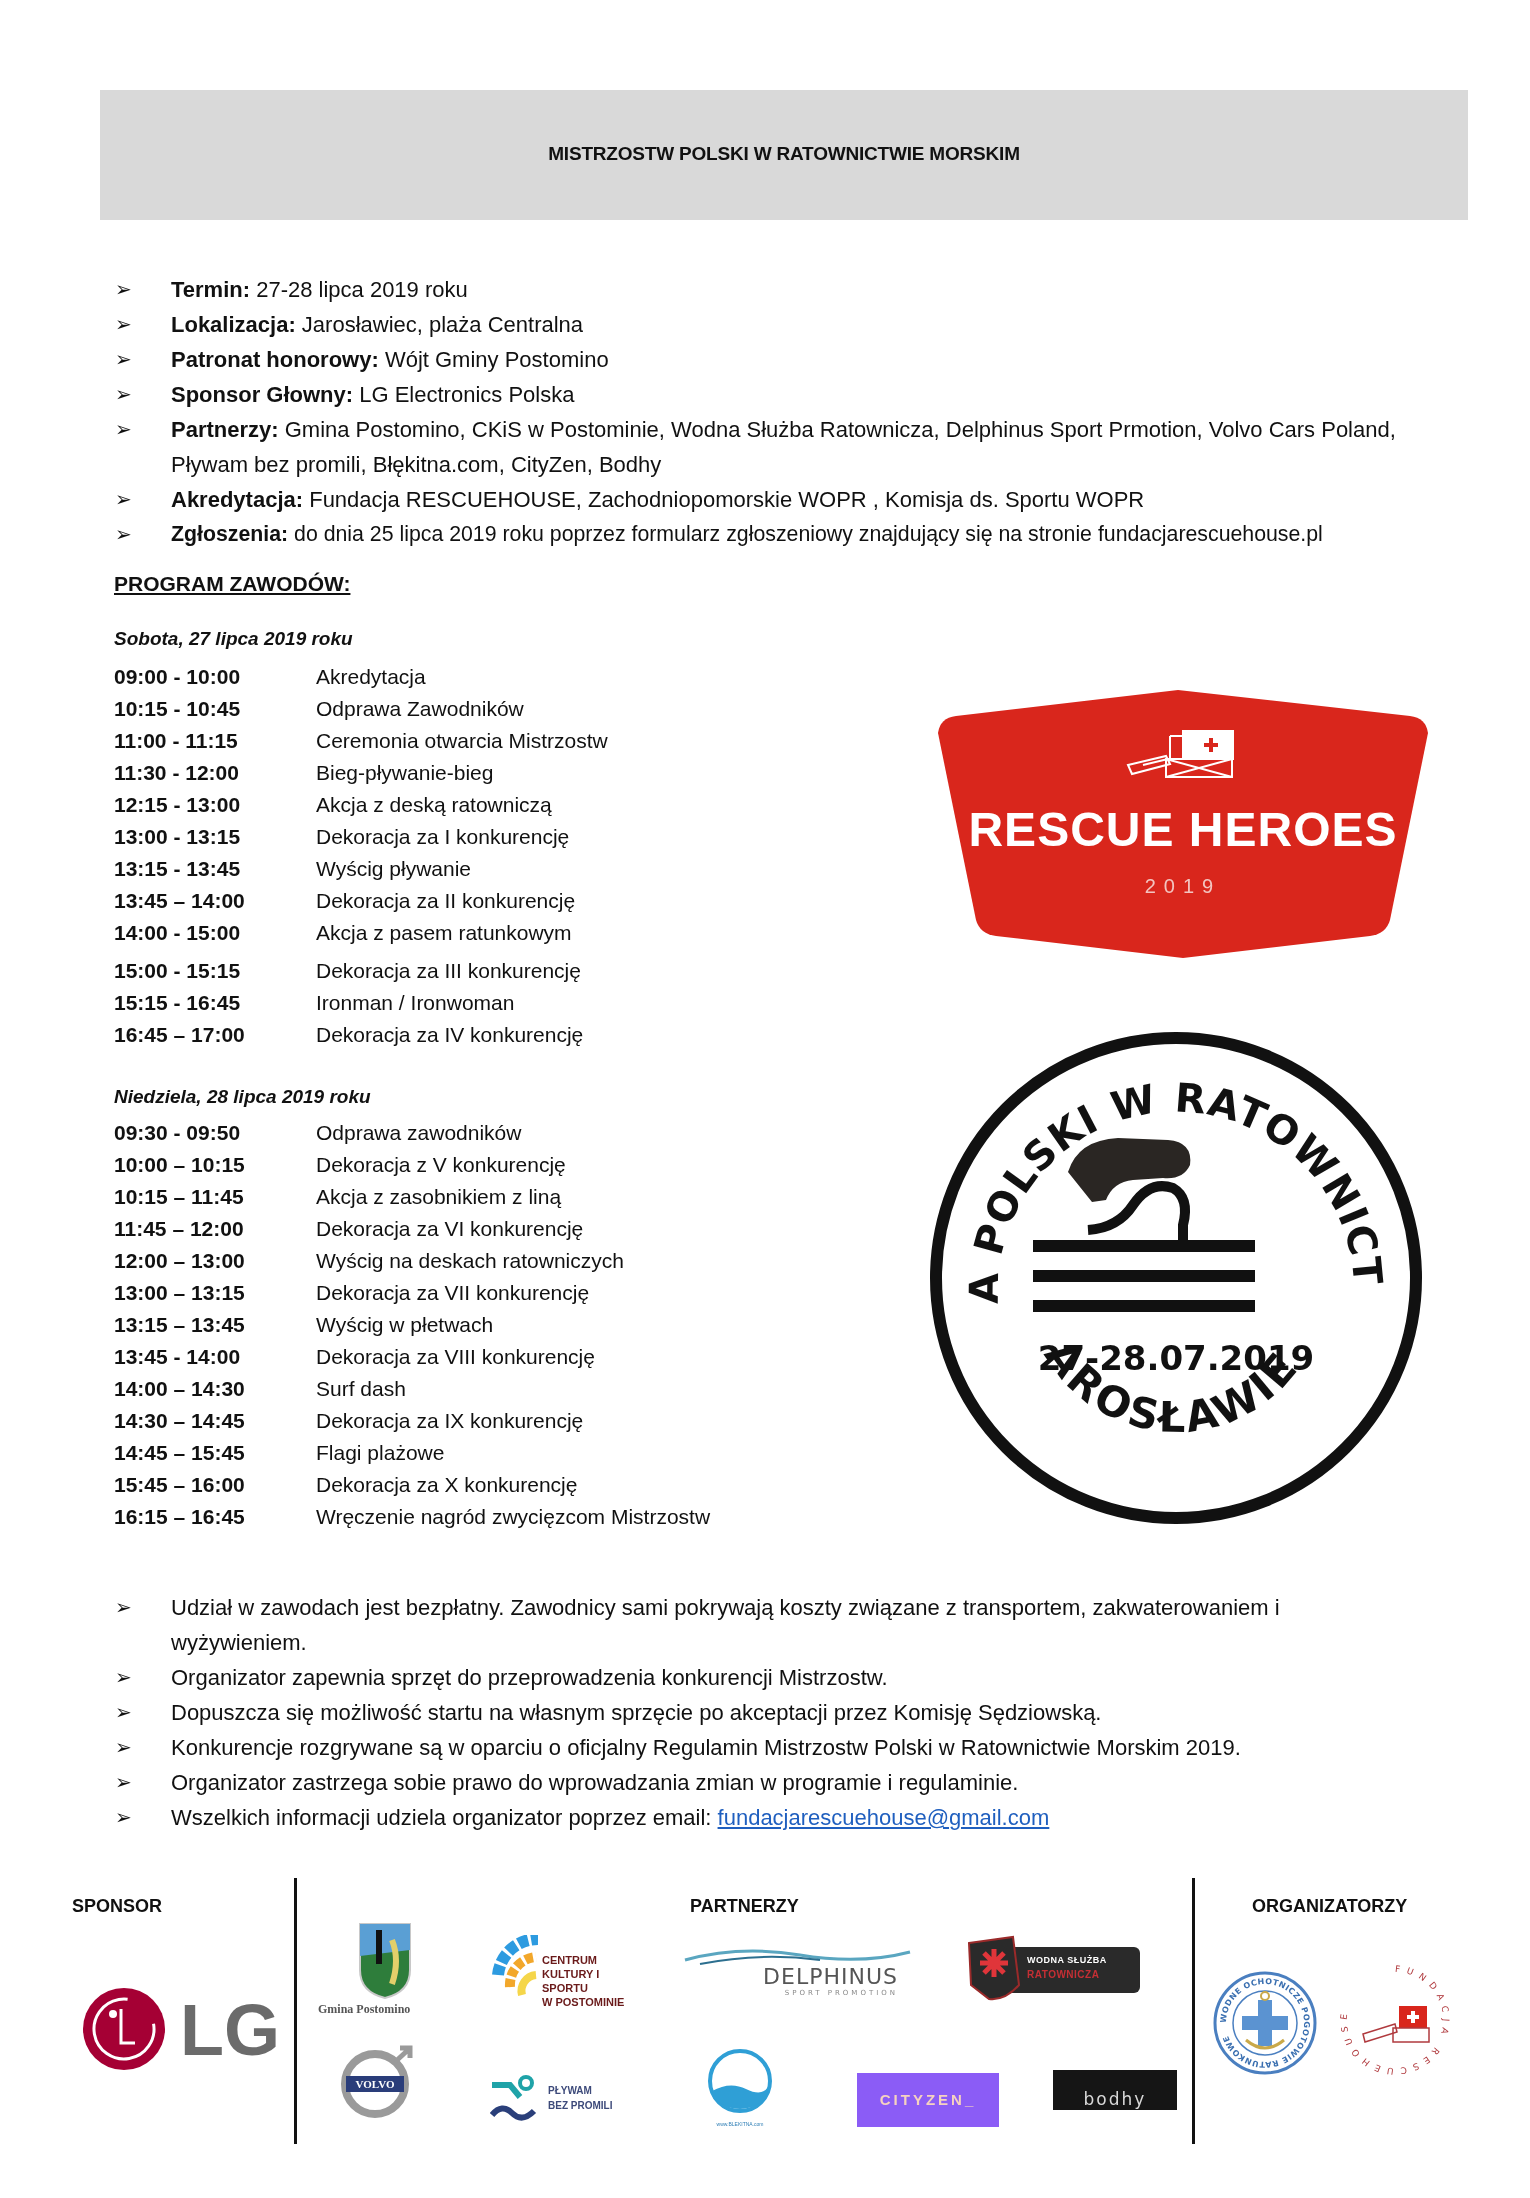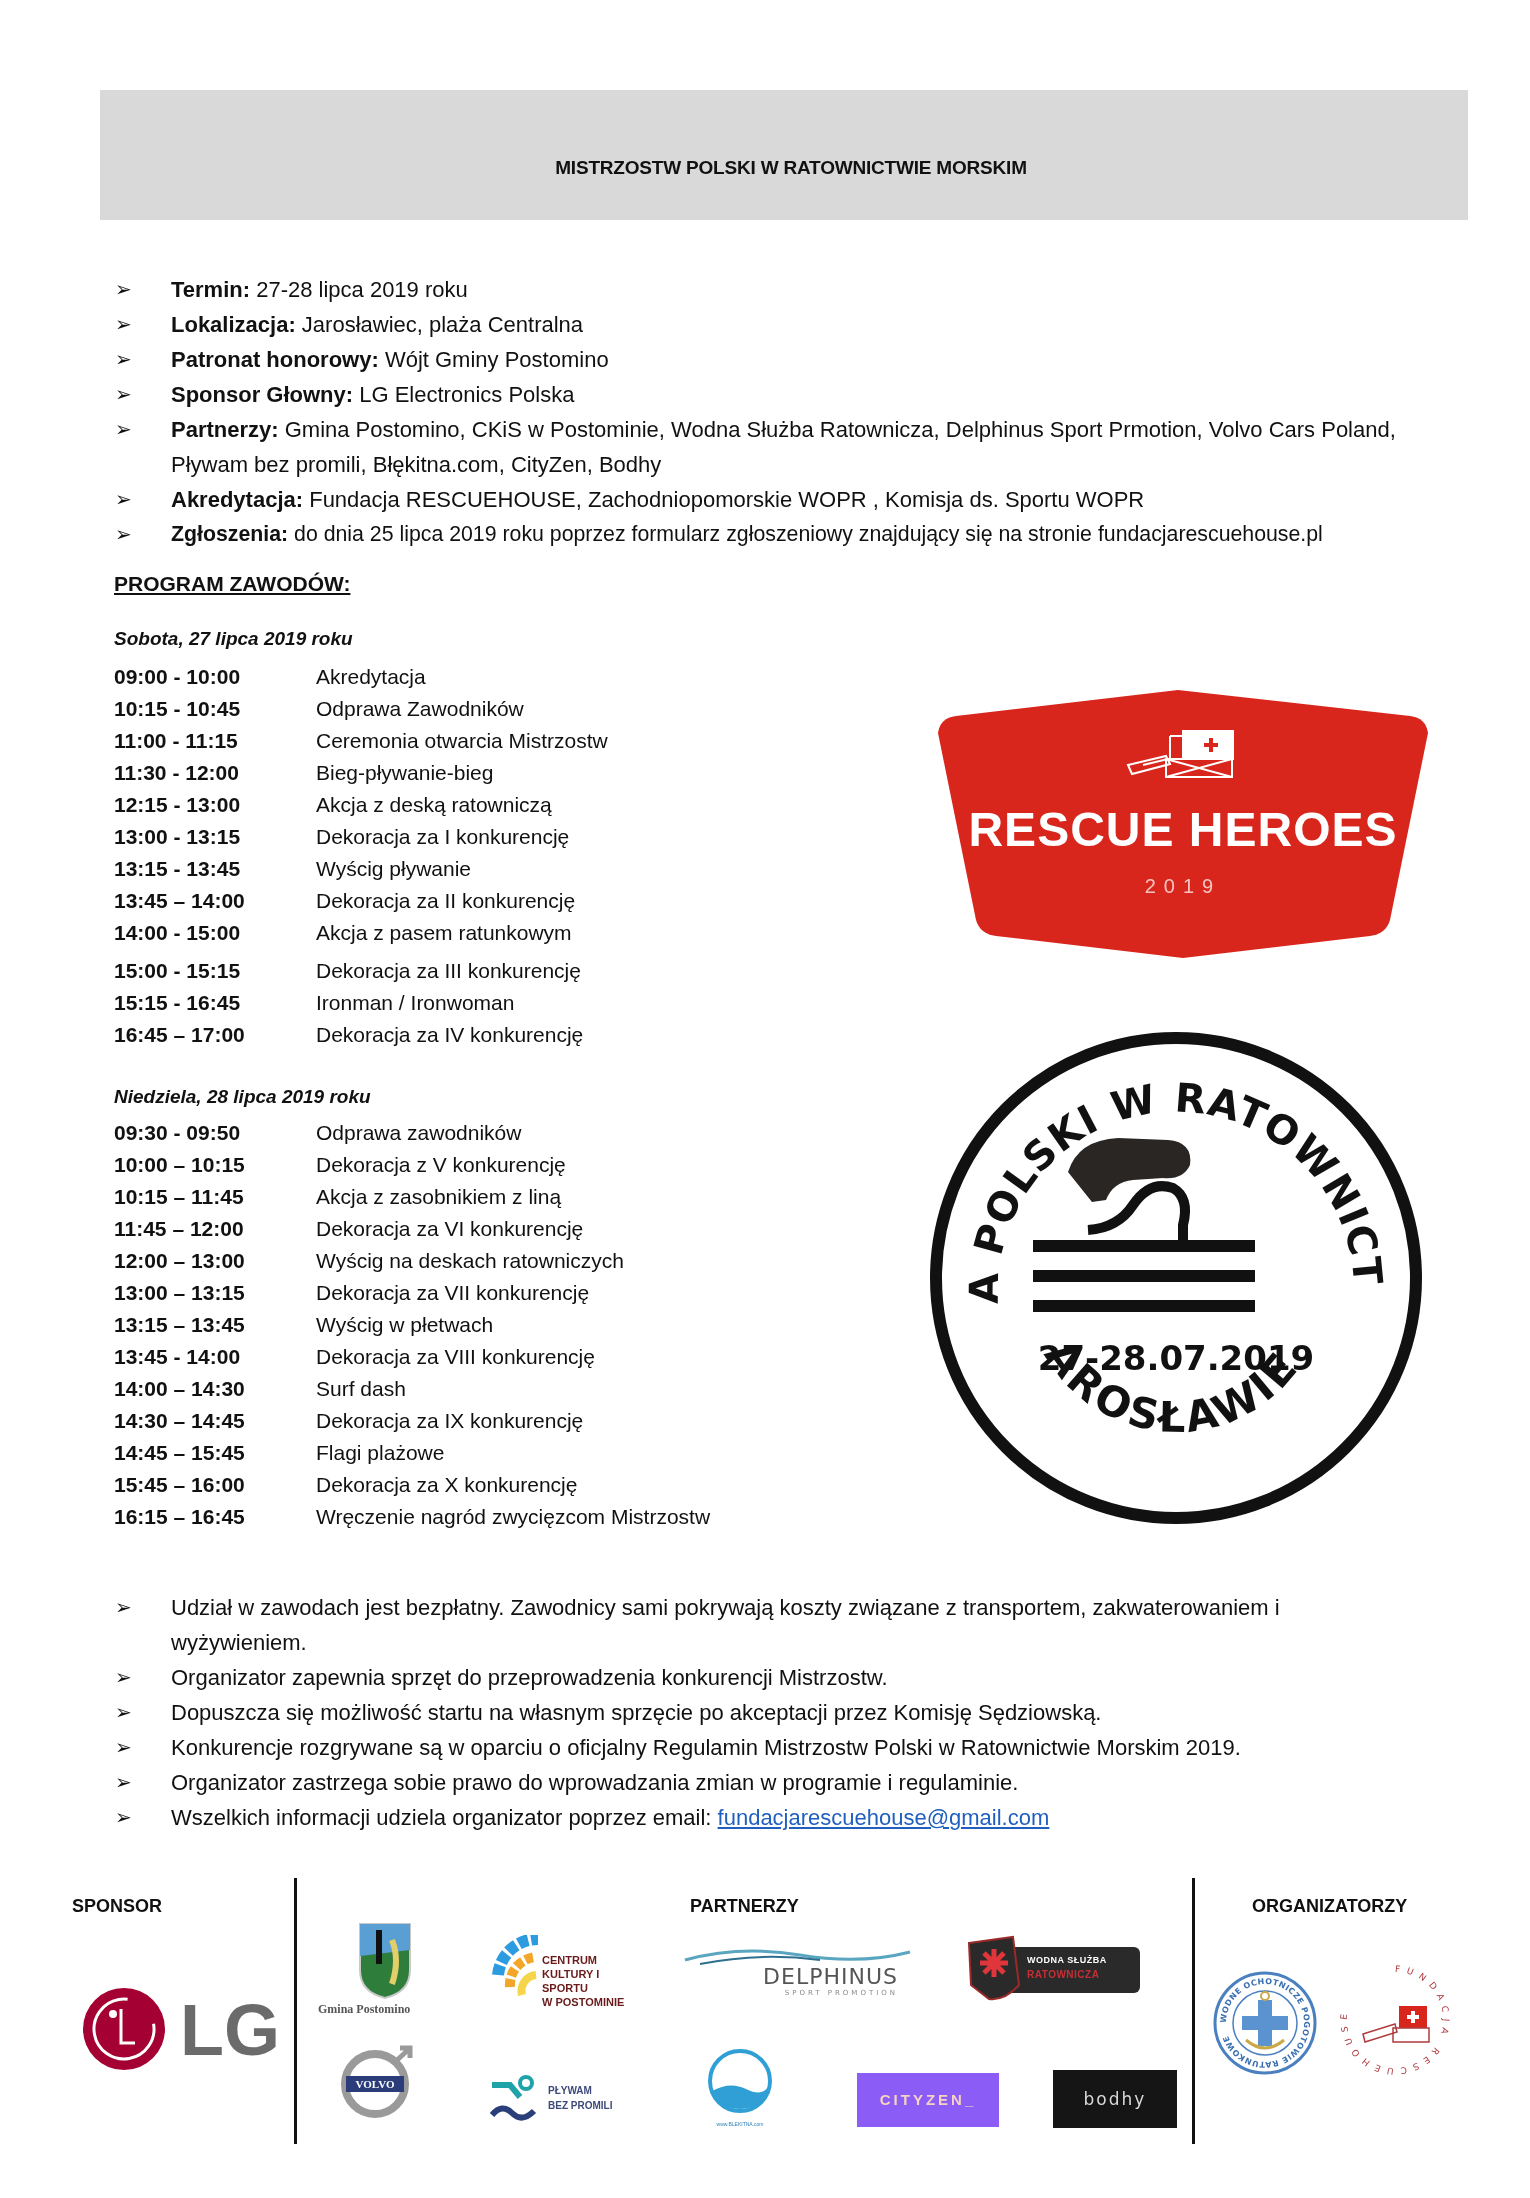--- a/index.html
+++ b/index.html
@@ -21,21 +21,21 @@
   .srow .desc { position:absolute; left:202px; }
   .link { color:#1f5fbf; text-decoration:underline; }
   .foot-label { font-size:18px; font-weight:bold; }
   .divider { width:3px; background:#111; }
   svg { display:block; }
 </style>
 </head>
 <body>
 
 <div class="abs header-box">
-  <div class="header-line" style="top:67px;margin-left:7px;">MISTRZOSTW POLSKI W RATOWNICTWIE MORSKIM</div>
+  <div class="header-line" style="top:53px;">MISTRZOSTW POLSKI W RATOWNICTWIE MORSKIM</div>
 </div>
 
 <div>
   <div class="bullet" style="top:272px;">
     <span class="arrow">➢</span>
     <span class="txt"><b>Termin:</b><span> 27-28 lipca 2019 roku</span></span>
   </div>
   <div class="bullet" style="top:307px;">
     <span class="arrow">➢</span>
     <span class="txt"><b>Lokalizacja:</b><span> Jarosławiec, plaża Centralna</span></span>
@@ -332,21 +332,21 @@
     <circle cx="40" cy="36" r="30" fill="#ffffff" stroke="#2f9fd6" stroke-width="4"></circle>
     <path d="M12,46 Q30,36 46,44 T68,42 L66,54 Q40,74 14,54 Z" fill="#2f9fd6"></path>
   </svg>
   <div style="position:absolute; left:0; top:76px; width:80px; text-align:center; font-size:5px; color:#2f7fb6;">www.BLEKITNA.com</div>
 </div>
 
 <div class="abs" style="left:857px; top:2073px; width:142px; height:54px; background:#8b5cf6;">
   <div style="text-align:center; line-height:54px; color:#f6d2c0; font-weight:bold; font-size:15px; letter-spacing:3px;">CITYZEN_</div>
 </div>
 
-<div class="abs" style="left:1053px; top:2070px; width:124px; height:58px; background:#151515;">
+<div class="abs" style="left:1053px; top:2070px; width:124px; height:40px; background:#151515;">
   <div style="text-align:center; line-height:58px; color:#d8d8d8; font-size:17px; letter-spacing:2px; font-family:'DejaVu Sans', sans-serif;">bodhy</div>
 </div>
 
 <div class="abs" style="left:1210px; top:1968px; width:110px; height:110px;">
   <svg width="110" height="110" viewBox="0 0 110 110">
     <defs>
         <path id="woprArc" d="M16,55 A39,39 0 1,1 94,55 A39,39 0 1,1 16,55"></path>
       </defs>
     <circle cx="55" cy="55" r="50" fill="#ffffff" stroke="#4a7fc0" stroke-width="3"></circle>
     <circle cx="55" cy="55" r="32" fill="#ffffff" stroke="#4a7fc0" stroke-width="1.5"></circle>

